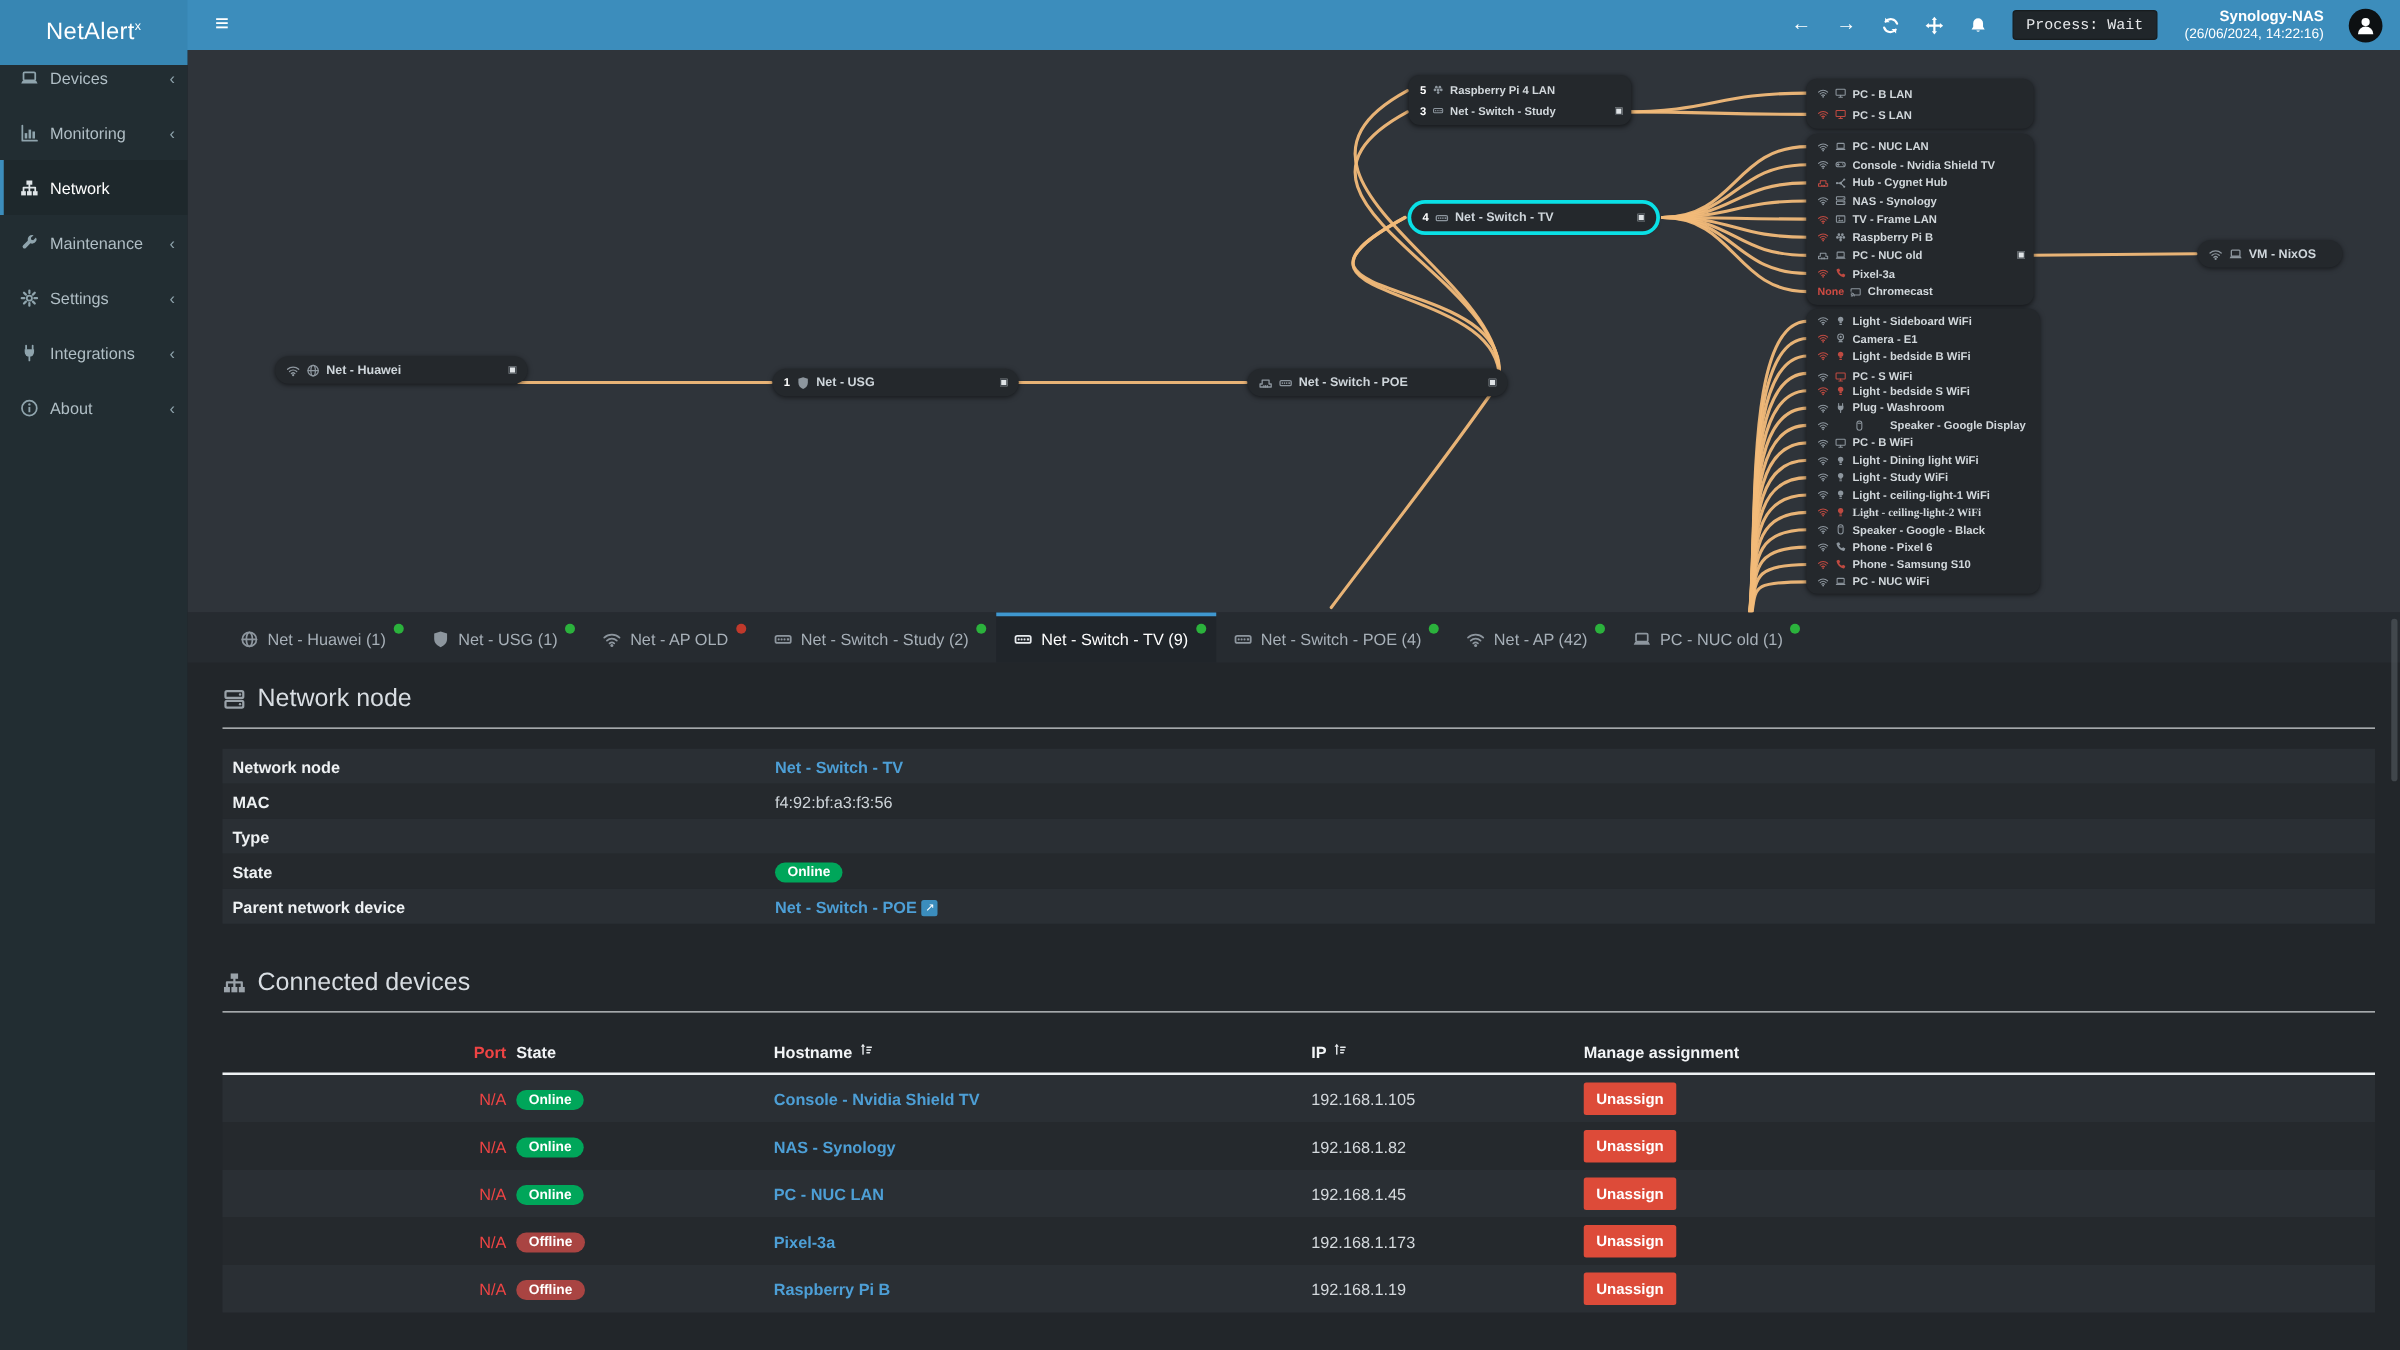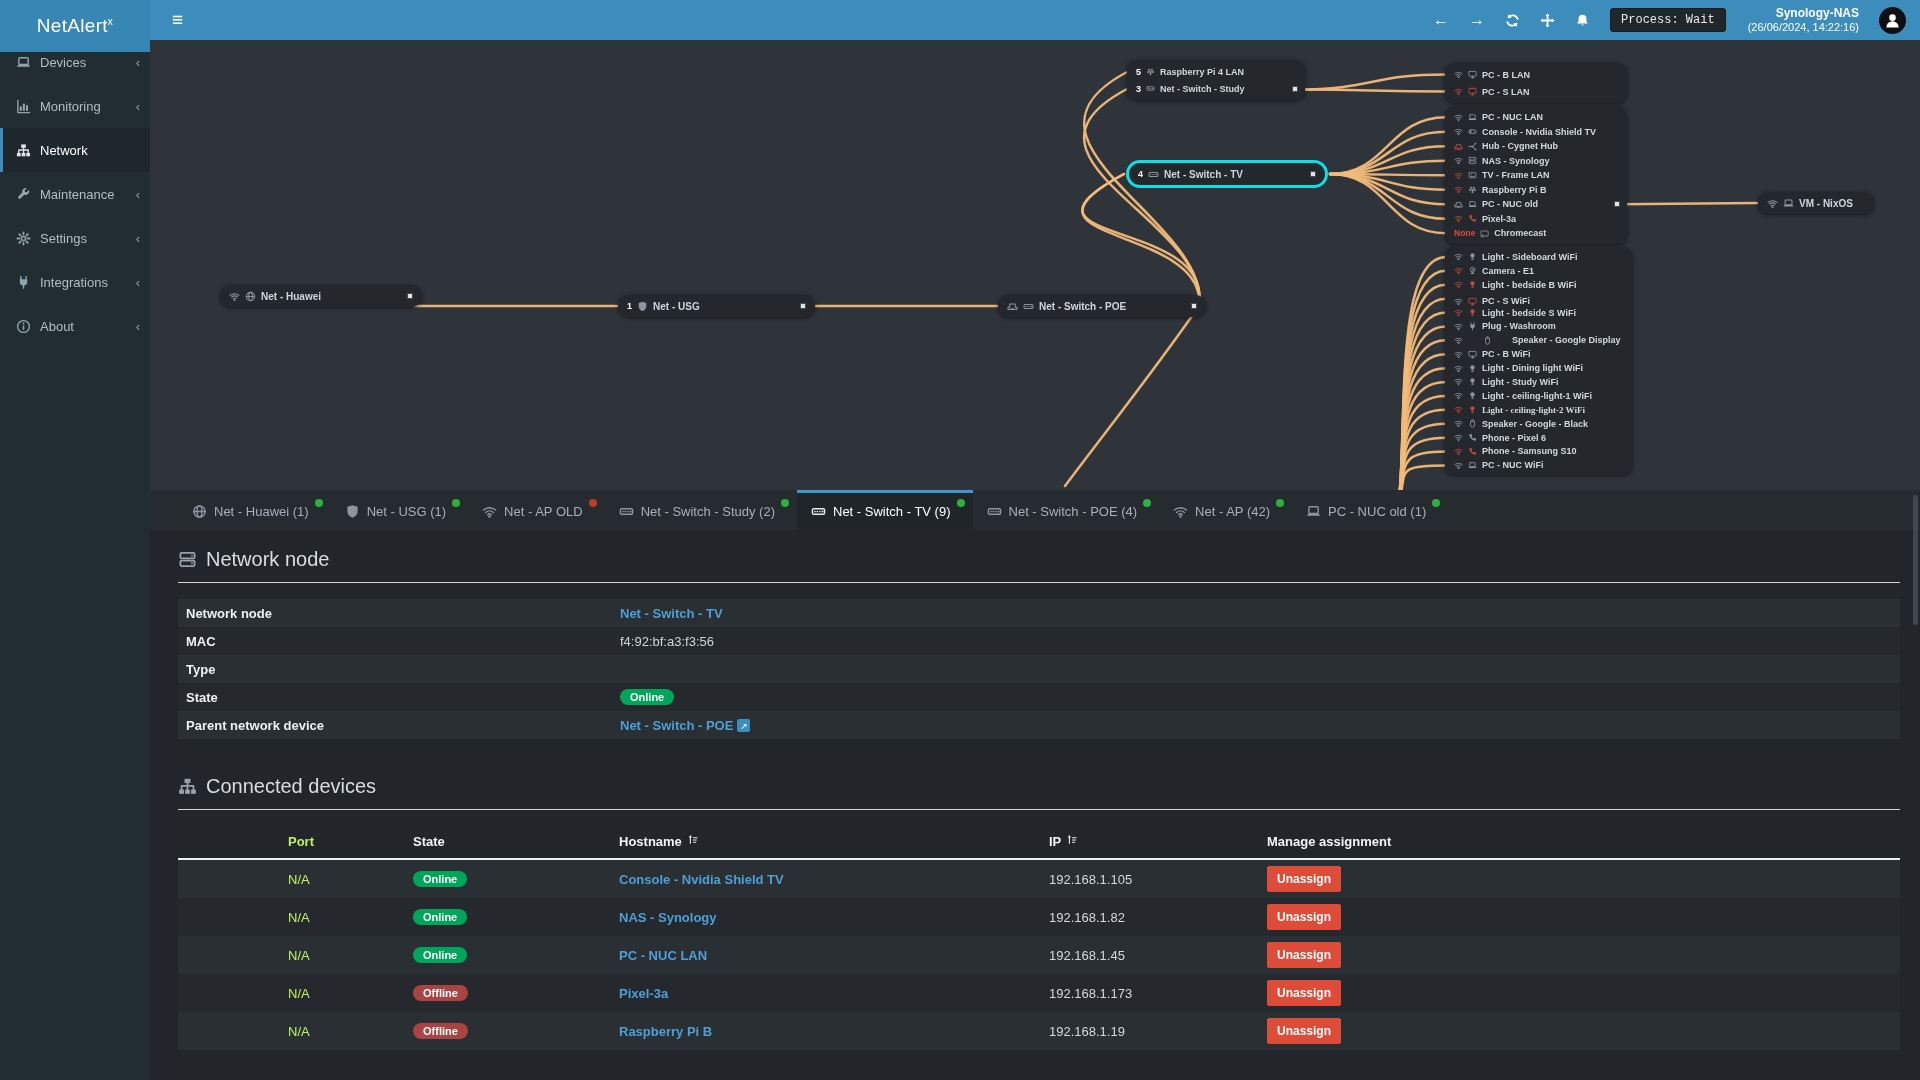--- a/index.html
+++ b/index.html
@@ -76,21 +76,21 @@
     border-radius:2px;font-size:9px;margin-left:4px;vertical-align:1px}
   .badge{display:inline-block;padding:2px 10px;border-radius:10px;color:#fff;font-size:11px;font-weight:bold}
   .badge.green{background:var(--green)} .badge.offline{background:var(--offline)}
   .sec2{margin-top:36px}
   .dtable{margin-top:14px}
   .drow{display:grid;grid-template-columns:227px 208px 430px 218px auto;align-items:center;font-size:13px;color:#d4d9dd}
   .drow.head{height:36px;font-weight:bold;color:#f2f4f6;border-bottom:2px solid #eef1f3}
   .drow.body{height:38px}
   .drow.body:nth-child(even){background:var(--row-a)}
   .drow.body:nth-child(odd){background:var(--row-b)}
-  .c-port{padding-left:110px;text-align:left;color:#bef264}
+  .c-port{padding-left:110px;text-align:right;color:#ef4444}
   .c-state{padding-left:8px}
   .c-host{padding-left:6px}
   .c-ip{padding-left:6px}
   .c-man{padding-left:6px}
   .sort-ic{display:inline-flex;margin-left:5px;color:#e8ebee;cursor:pointer}.sort-ic svg{width:12px;height:12px}
   .btn-unassign{background:var(--red);border:none;color:#ffffff;font-weight:bold;font-size:12px;padding:6px 10px;border-radius:2px;cursor:pointer;font-family:Liberation Sans, sans-serif}
   .scrollthumb{position:absolute;right:2px;top:495px;width:5px;height:130px;background:#5a6066;border-radius:3px;opacity:.55}
   svg .s{fill:none;stroke:currentColor;stroke-width:1.5;stroke-linecap:round;stroke-linejoin:round}
   svg .s2{fill:none;stroke:currentColor;stroke-width:1.9;stroke-linecap:round}
   svg{fill:currentColor}

